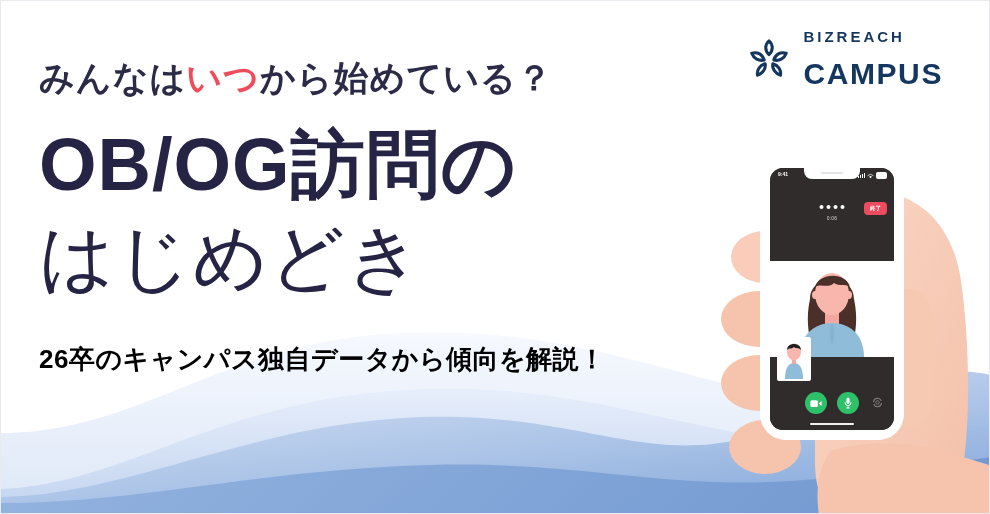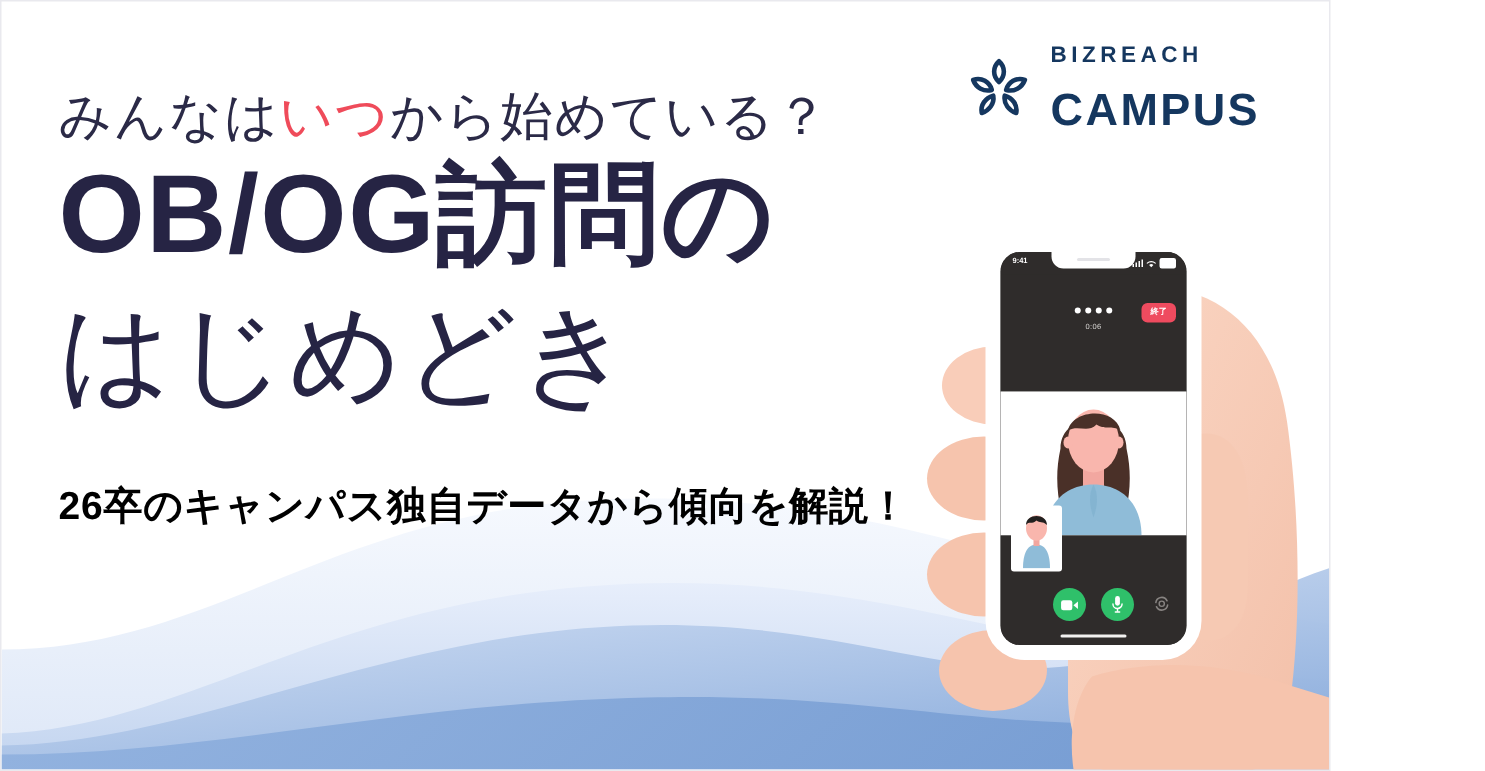--- a/index.html
+++ b/index.html
@@ -5,21 +5,21 @@
   html, body {
     margin: 0;
     padding: 0;
     background: #ffffff;
   }
   body {
     font-family: "Liberation Sans", sans-serif;
   }
   #poster {
     position: relative;
-    width: 887px;
+    width: 990px;
     height: 514px;
     overflow: hidden;
     background: #ffffff;
     box-sizing: border-box;
     border: 1px solid #e9e9ee;
   }
 
   
   .waves {
     position: absolute;
@@ -56,29 +56,30 @@
 
   
   .copy {
     position: absolute;
     left: 38px;
     top: 56px;
     width: 620px;
   }
   .kicker {
     font-size: 35px;
-    font-weight: normal;
+    font-weight: bold;
     color: #2b2a47;
     letter-spacing: 1px;
     line-height: 1.2;
     white-space: nowrap;
   }
   .kicker .hl { color: #ef4b5a; }
 
   .headline {
+    margin-top: 22px;
     font-size: 74px;
     font-weight: bold;
     color: #262444;
     letter-spacing: 1px;
     line-height: 1.18;
     white-space: nowrap;
   }
   .headline-2 {
     position: relative;
     display: inline-block;

